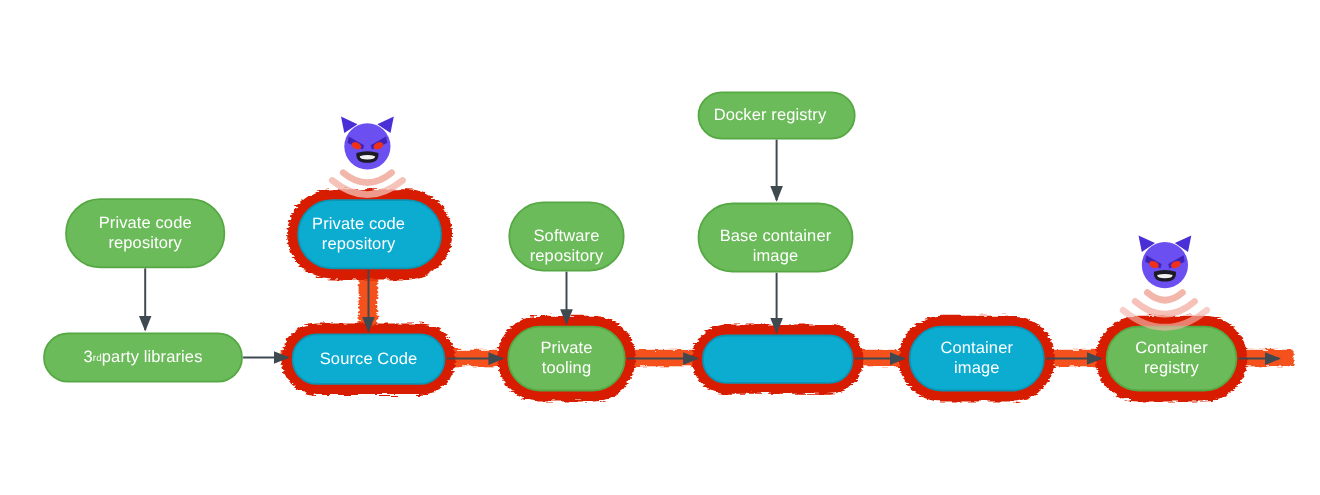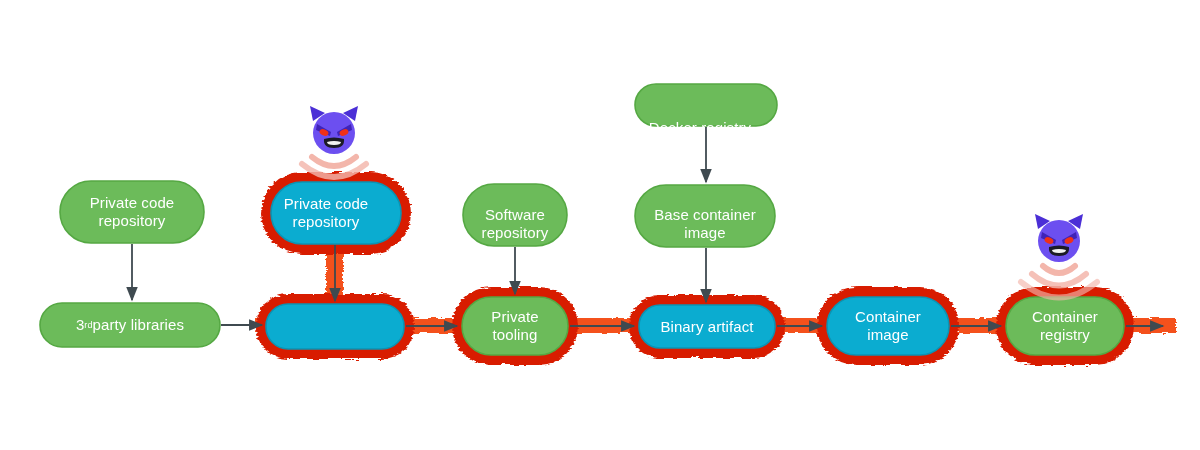--- a/index.html
+++ b/index.html
@@ -117,33 +117,33 @@
   </svg>
 
   <div class="nodelabel" style="left:60px;top:181px;width:144px;height:62px;">Private code
 repository</div>
 
   <div class="nodelabel" style="left:40px;top:303px;width:180px;height:44px;">3<sup>rd</sup> party libraries</div>
 
   <div class="nodelabel" style="left:261px;top:182px;width:130px;height:62px;">Private code
 repository</div>
 
+  <div class="nodelabel" style="left:266px;top:304px;width:138px;height:45px;">Source Code</div>
 
   <div class="nodelabel" style="left:463px;top:184px;width:104px;height:80px;">Software
 repository</div>
 
   <div class="nodelabel" style="left:462px;top:297px;width:106px;height:58px;">Private
 tooling</div>
 
-  <div class="nodelabel" style="left:635px;top:84px;width:130px;height:42px;margin-top:23px;">Docker registry</div>
+  <div class="nodelabel" style="left:635px;top:84px;width:130px;height:42px;">Docker registry</div>
 
   <div class="nodelabel" style="left:635px;top:185px;width:140px;height:77px;">Base container
 image</div>
 
-  <div class="nodelabel" style="left:639px;top:305px;width:136px;height:43px;">Binary artifact</div>
 
   <div class="nodelabel" style="left:827px;top:297px;width:122px;height:58px;">Container
 image</div>
 
   <div class="nodelabel" style="left:1006px;top:297px;width:118px;height:58px;">Container
 registry</div>
 
 </div>
 
 </body></html>

